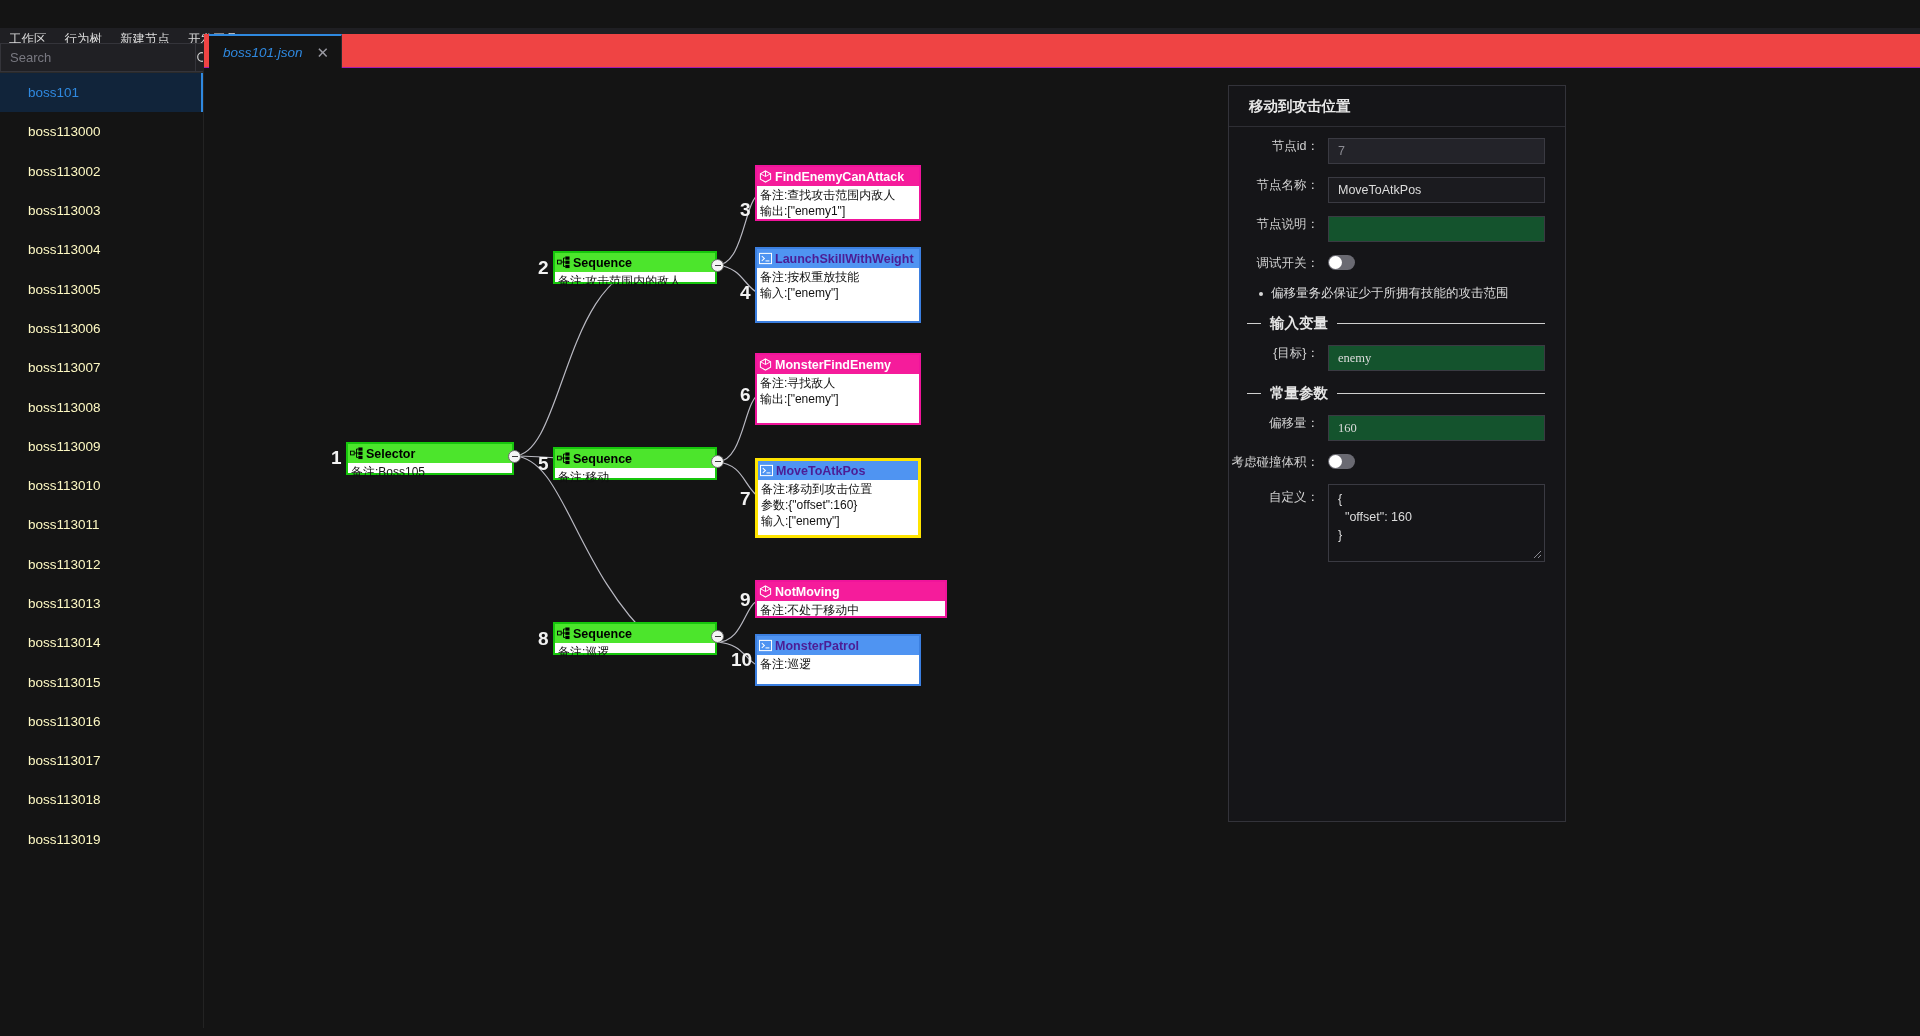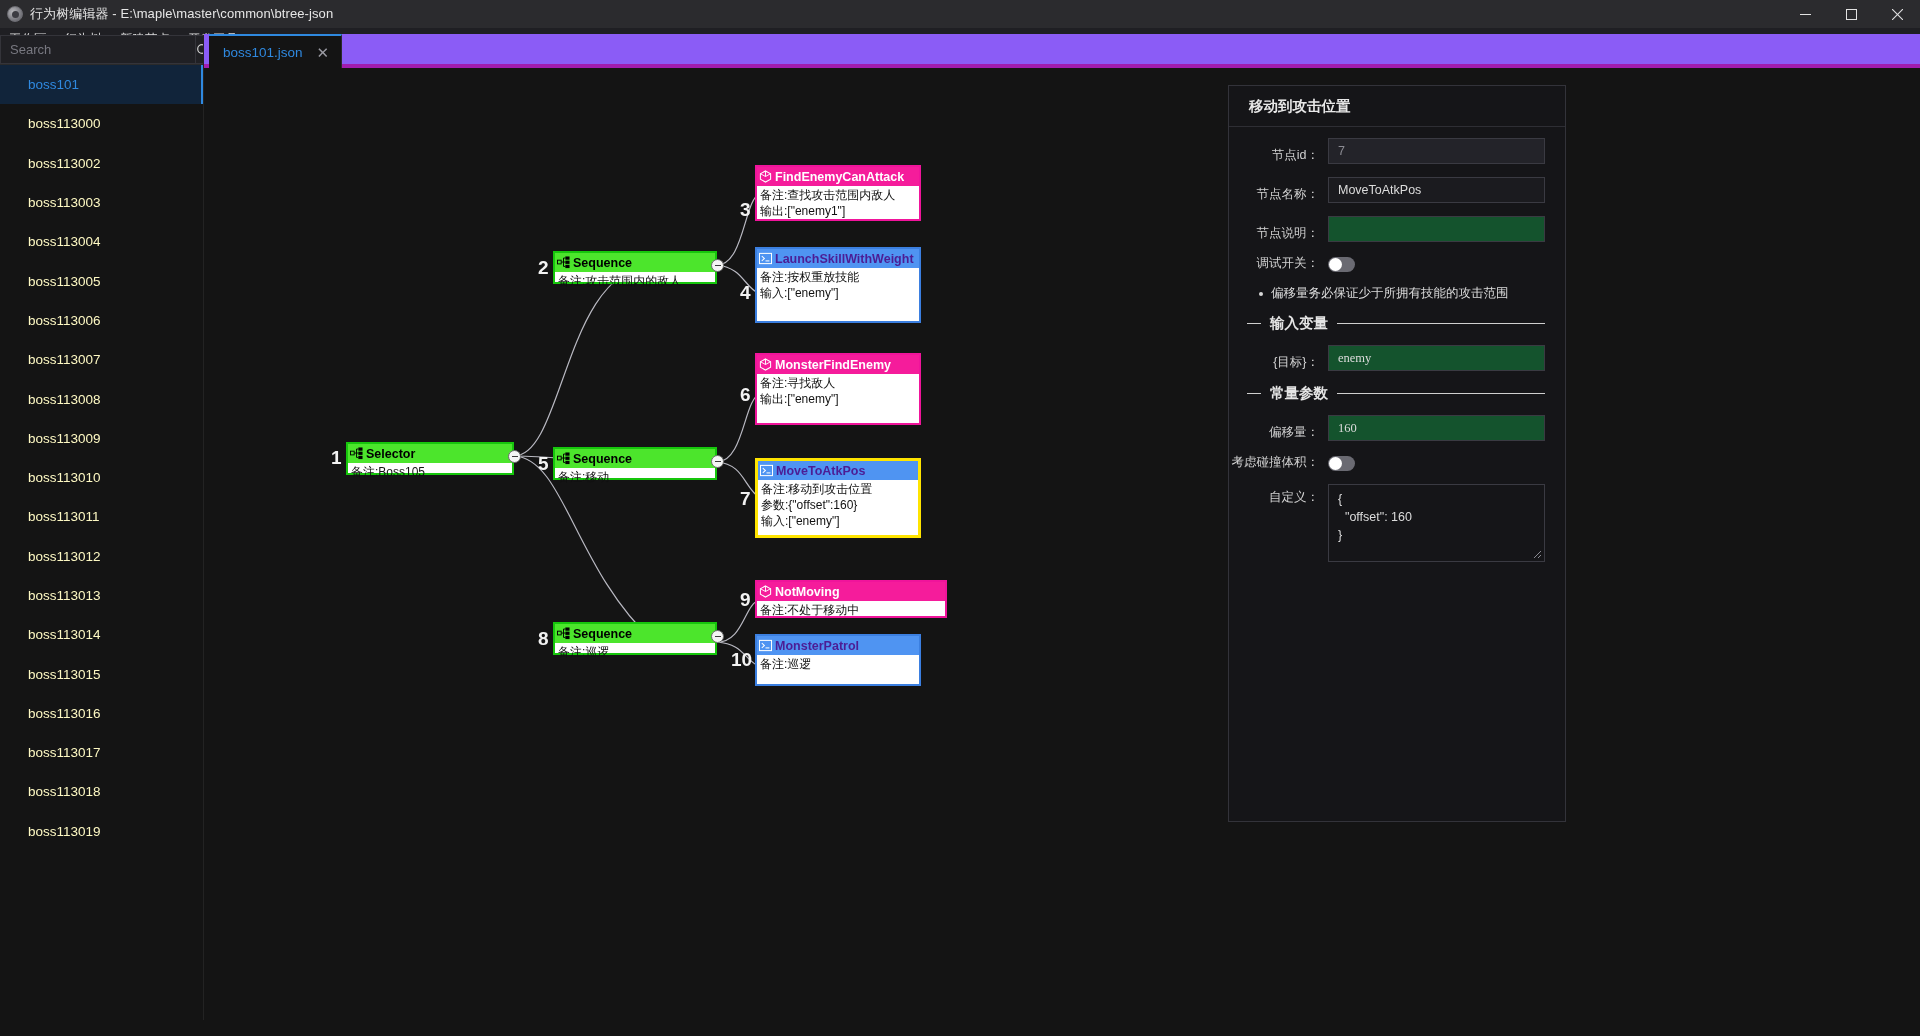--- a/index.html
+++ b/index.html
@@ -42,21 +42,21 @@
   .menubar {
     position:absolute; top:28px; left:0; width:1920px; height:23px;
     background:#1f1f23; display:flex; align-items:center; gap:0px;
   }
   .menuitem {
     color:#dcdcdc; font-size:12.5px; padding:3px 9px; white-space:nowrap;
   }
 
   
   .sidebar {
-    position:absolute; top:35px; left:0; width:204px; height:985px;
+    position:absolute; top:43px; left:0; width:204px; height:985px;
     background:#141414; border-right:1px solid #232323;
     overflow:hidden;
   }
   .searchrow {
     display:flex; height:30px; width:204px; border-bottom:1px solid #2a2a2a;
     background:#1b1b1f;
   }
   .searchinput {
     flex:1; background:#202024; border:1px solid #34343a; border-right:none;
     color:#d6d6d6; font-size:13px; padding:0 9px; outline:none;
@@ -78,21 +78,21 @@
     background:#11243a; color:#2f89e0; border-left:3px solid transparent;
   }
   .fileitem.active::after{
     content:""; position:absolute; left:201px; width:3px; height:39.3px;
     background:#2f89e0;
   }
 
   
   .tabbar {
     position:absolute; top:34px; left:204px; width:1716px; height:34px;
-    background:#8b5cf6; border-bottom:4px solid #a21caf;
+    background:#ef4444; border-bottom:1px solid #a21caf;font-style:italic;
   }
   .tab {
     position:absolute; left:5px; top:0; height:34px;
     display:flex; align-items:center; gap:14px;
     padding:0 12px 0 14px; background:#141414;
     border-right:1px solid #2a2a2e; border-top:2px solid #2f89e0;
   }
   .tab-label { color:#2f89e0; font-size:13.5px; }
   .tab-close { color:#9a9aa2; font-size:15px; line-height:1; }
 
@@ -146,21 +146,21 @@
     position:absolute; top:85px; left:1228px; width:338px; height:737px;
     background:#151518; border:1px solid #33333a;
   }
   .insp-head {
     height:41px; display:flex; align-items:center; padding-left:20px;
     border-bottom:1px solid #2e2e34;
     color:#e8e8e8; font-size:14.5px; font-weight:bold;
   }
   .insp-body { padding:11px 20px 0 0; }
   .frow {
-    display:flex; align-items:flex-end; margin-bottom:13px;
+    display:flex; align-items:flex-start; margin-bottom:13px;
   }
   .flabel {
     width:99px; text-align:right; padding-right:9px;
     color:#d2d2d2; font-size:12.5px; white-space:nowrap;
   }
   .finput {
     flex:1; height:26px; background:#1b1b1f;
     border:1px solid #3a3a42; color:#dcdcdc;
     font-size:12.5px; padding:0 9px; outline:none;
     font-family:"Liberation Sans", sans-serif;
@@ -199,42 +199,20 @@
   .ta-grip {
     position:absolute; right:3px; bottom:3px; width:9px; height:9px;
     pointer-events:none;
   }
 </style>
 </head>
 <body>
 
 <div class="app">
 
-  <div class="titlebar">
-    <div class="title-icon"></div>
-    <div class="title-text">行为树编辑器 - E:\maple\master\common\btree-json</div>
-    <div class="winbtns">
-      <div class="winbtn">
-        <svg width="11" height="11" viewBox="0 0 11 11">
-            <line x1="0" y1="5.5" x2="11" y2="5.5" stroke="#e2e2e2" stroke-width="1"></line>
-          </svg>
-      </div>
-      <div class="winbtn">
-        <svg width="11" height="11" viewBox="0 0 11 11">
-            <rect x="0.5" y="0.5" width="10" height="10" fill="none" stroke="#e2e2e2" stroke-width="1"></rect>
-          </svg>
-      </div>
-      <div class="winbtn close">
-        <svg width="11" height="11" viewBox="0 0 11 11">
-            <line x1="0" y1="0" x2="11" y2="11" stroke="#e2e2e2" stroke-width="1.1"></line>
-            <line x1="11" y1="0" x2="0" y2="11" stroke="#e2e2e2" stroke-width="1.1"></line>
-          </svg>
-      </div>
-    </div>
-  </div>
 
   <div class="menubar">
     <div class="menuitem">工作区</div>
     <div class="menuitem">行为树</div>
     <div class="menuitem">新建节点</div>
     <div class="menuitem">开发工具</div>
   </div>
 
   <div class="sidebar">
     <div class="searchrow">

